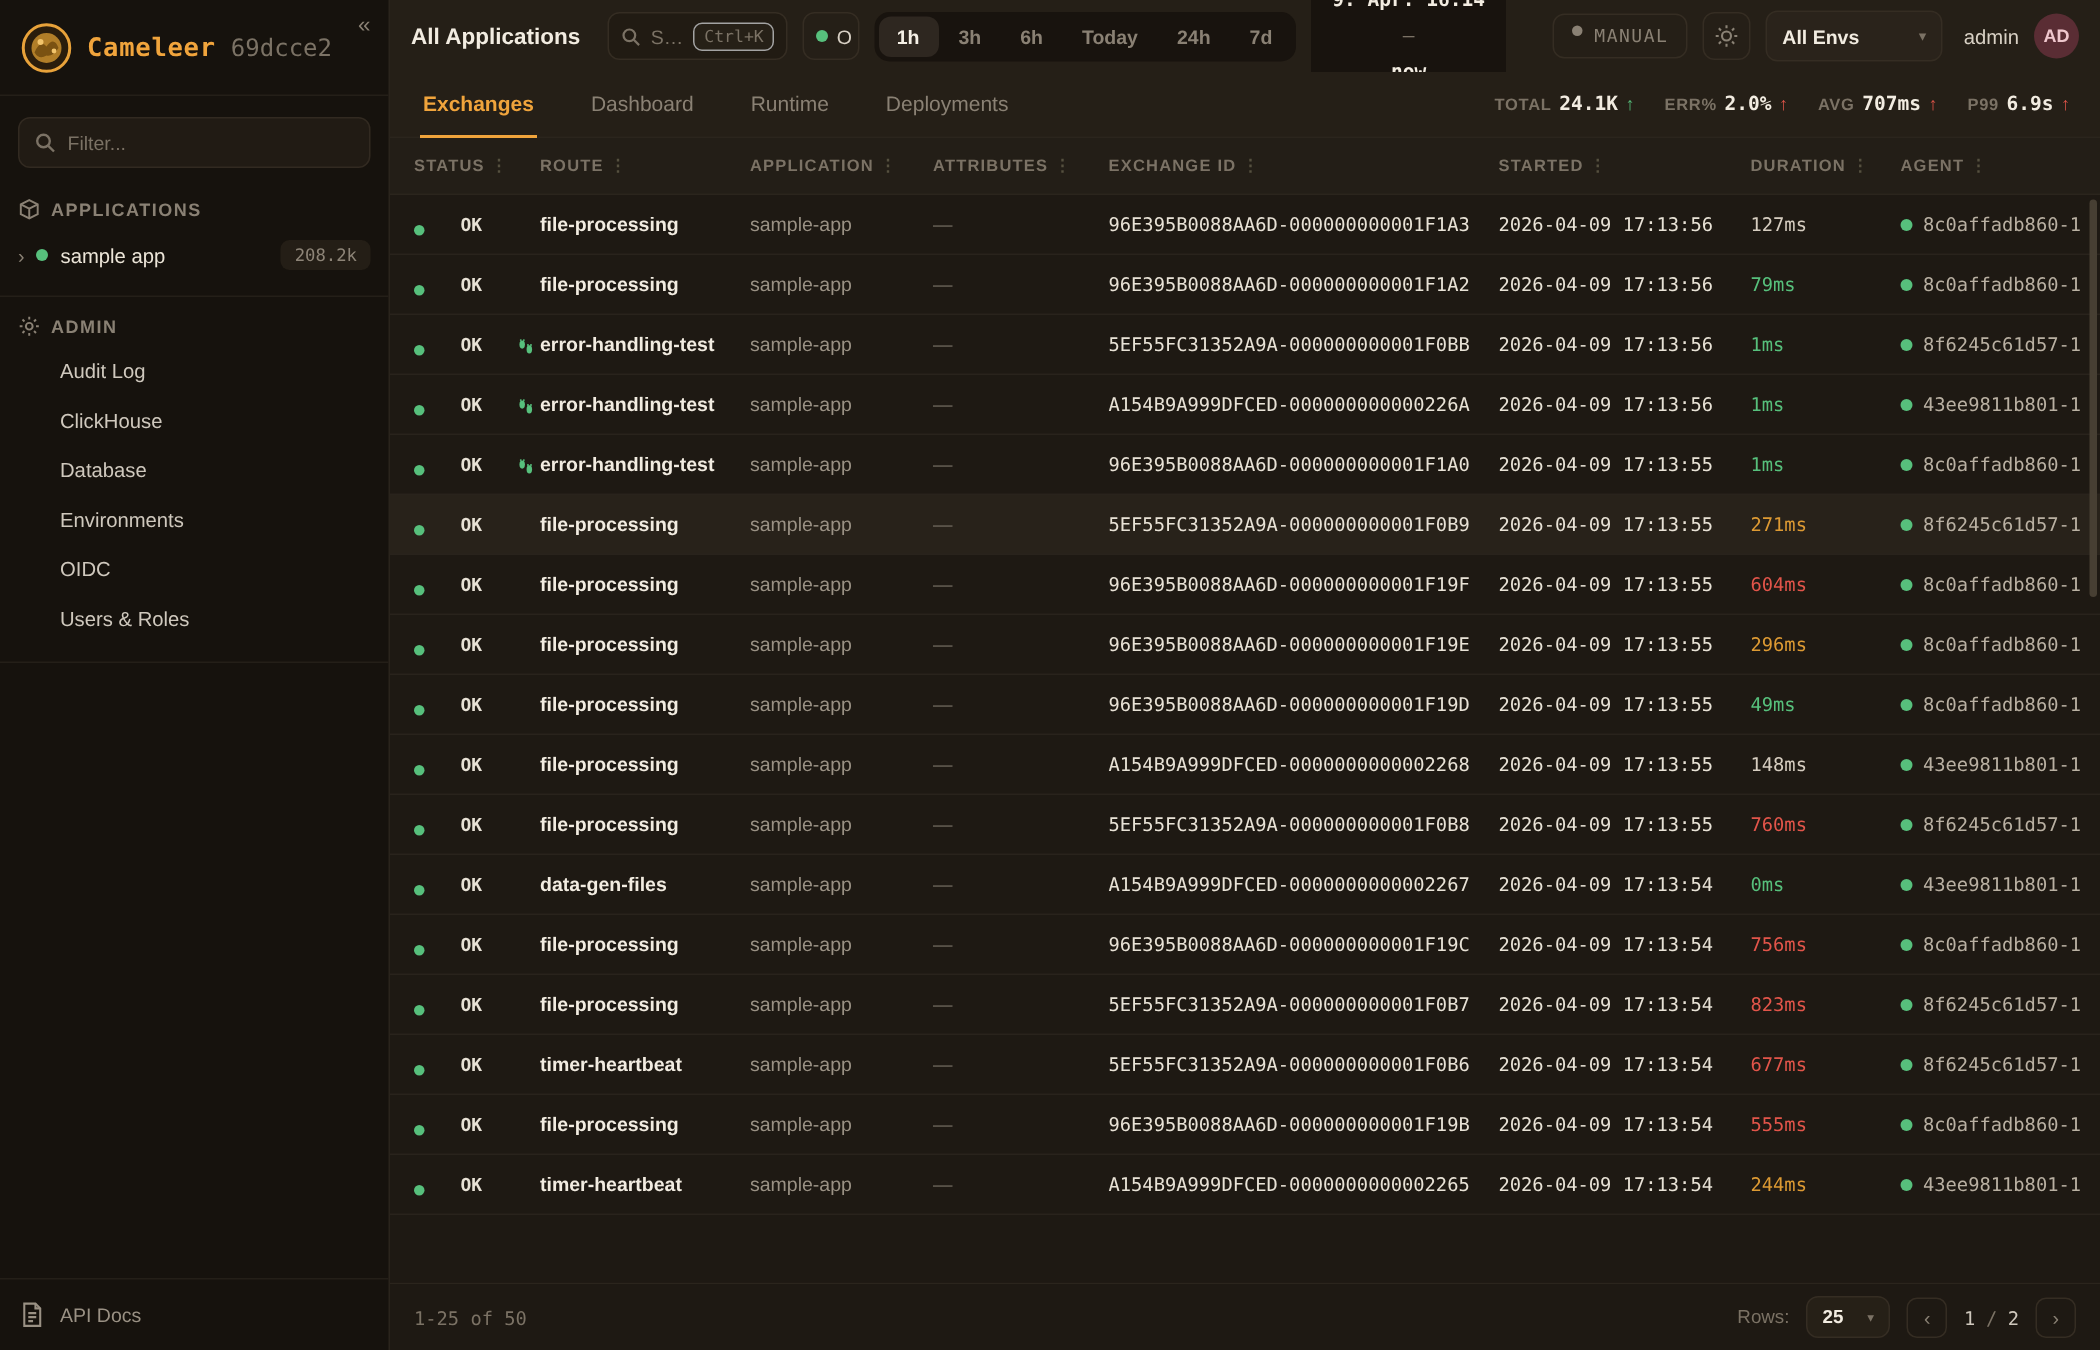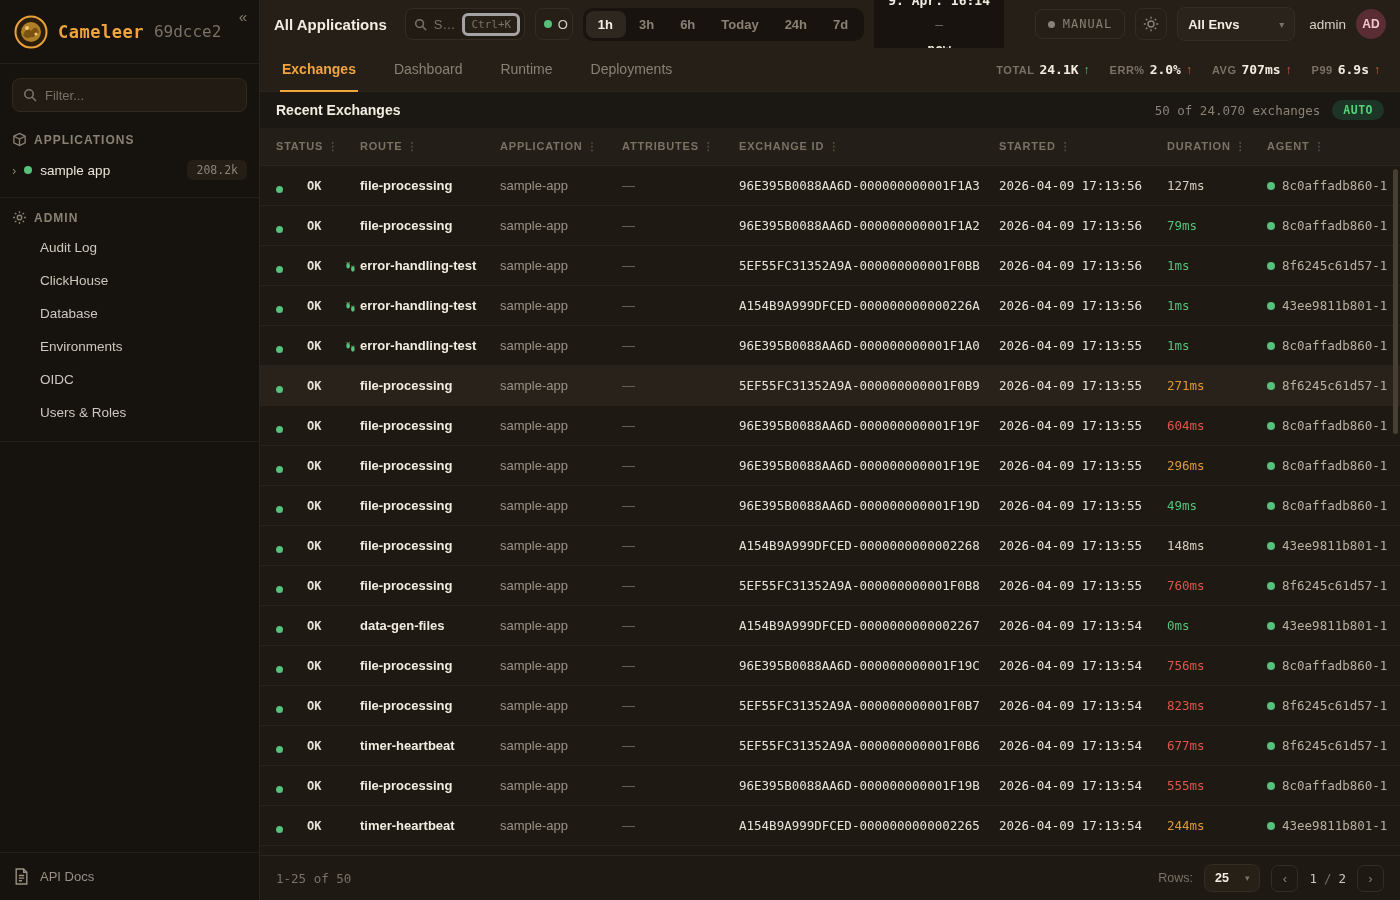--- a/index.html
+++ b/index.html
@@ -27,28 +27,28 @@
   .admin-item { padding:9px 12px 9px 40px; color:#cfc8bd; font-size:13.5px; cursor:pointer; }
   .api-docs { margin-top:auto; border-top:1px solid #241f18; padding:15px 14px; display:flex; align-items:center; gap:11px; color:#9a9184; cursor:pointer; }
   .icon { display:inline-flex; align-items:center; justify-content:center; flex-shrink:0; }
 
   
   .main { flex:1; display:flex; flex-direction:column; min-width:0; }
 
   .topbar { height:48px; background:#251f17; display:flex; align-items:center; padding:0 14px; gap:10px; flex-shrink:0; }
   .tb-title { font-size:15px; font-weight:bold; color:#f2ece1; margin-right:8px; white-space:nowrap; }
   .search-box { width:120px; height:32px; background:#211b13; border:1px solid #352d23; border-radius:8px; display:flex; align-items:center; gap:7px; padding:0 8px; color:#7b7265; cursor:text; }
-  .kbd { border:3px solid #a3a3a3; background:#262017; border-radius:6px; padding:2px 6px; font-family:"DejaVu Sans Mono", monospace; font-size:11px; color:#7b7265; white-space:nowrap; }
+  .kbd { border:1px solid #a3a3a3; background:#262017; border-radius:6px; padding:2px 6px; font-family:"DejaVu Sans Mono", monospace; font-size:11px; color:#7b7265; white-space:nowrap; }
   .status-pill { height:32px; width:38px; border:1px solid #352d23; border-radius:8px; display:flex; align-items:center; gap:6px; padding:0 8px; overflow:hidden; cursor:pointer; color:#d8d0c4; }
   .time-group { background:#18130e; border-radius:10px; padding:3px; display:flex; align-items:center; }
   .time-chip { padding:6px 13px; border-radius:8px; color:#8a8174; font-size:13px; font-weight:bold; cursor:pointer; white-space:nowrap; }
   .time-chip.active { background:#2e2720; color:#f5f0e6;padding-left:12px; }
   .date-display { background:#18130e; border-radius:10px; padding:8px 14px; display:flex; align-items:center; gap:9px; font-family:"DejaVu Sans Mono", monospace; font-size:13px; font-weight:bold; color:#f2ece1; white-space:nowrap; cursor:pointer;flex-direction:column; }
   .date-sep { color:#7b7265; font-weight:normal; }
-  .manual-btn { margin-left:auto; border:1px solid #352d23; border-radius:8px; padding:7px 12px; display:flex; align-items:center; gap:8px; color:#8a8174; font-family:"DejaVu Sans Mono", monospace; font-size:12px; letter-spacing:1px; cursor:pointer; white-space:nowrap; }
+  .manual-btn { margin-left:auto; border:1px solid #352d23; border-radius:8px; padding:7px 12px; display:flex; align-items:flex-start; gap:8px; color:#8a8174; font-family:"DejaVu Sans Mono", monospace; font-size:12px; letter-spacing:1px; cursor:pointer; white-space:nowrap; }
   .mdot { width:7px; height:7px; border-radius:50%; background:#8a8174; }
   .iconbtn { width:32px; height:32px; border:1px solid #352d23; border-radius:8px; display:flex; align-items:center; justify-content:center; cursor:pointer; color:#8a8275; }
   .env-select { background:#2a231b; border:1px solid #352d23; border-radius:8px; height:34px; width:118px; display:flex; align-items:center; padding:0 10px; cursor:pointer; }
   .env-label { font-weight:bold; color:#f2ece1; font-size:13px; }
   .env-caret { margin-left:auto; color:#7b7265; font-size:10px; }
   .user-name { color:#d8d0c4; font-size:13.5px; margin-left:4px; }
   .avatar { width:30px; height:30px; border-radius:50%; background:#5a2d34; color:#efc7cd; font-size:12px; font-weight:bold; display:flex; align-items:center; justify-content:center; cursor:pointer; }
 
   .tabsbar { height:44px; background:#251f17; border-bottom:1px solid #2b251d; display:flex; align-items:center; padding:0 20px; gap:34px; flex-shrink:0; }
   .tab { height:44px; display:flex; align-items:center; color:#8a8174; font-size:14px; cursor:pointer; border-bottom:2px solid transparent; padding:0 2px; }
@@ -252,27 +252,20 @@
             <span class="arrow" style="color: rgb(226, 85, 74);">↑</span>
           </span>
         <span class="stat">
             <span class="lbl">P99</span>
             <span class="val">6.9s</span>
             <span class="arrow" style="color: rgb(226, 85, 74);">↑</span>
           </span>
       </div>
     </div>
 
-    <div class="content-header">
-      <span class="ch-title">Recent Exchanges</span>
-      <span class="ch-right">
-        <span class="ch-summary">50 of 24.070 exchanges</span>
-        <span class="auto-badge">AUTO</span>
-      </span>
-    </div>
 
     <div class="table-head grid-cols">
       <span class="th"><span>STATUS</span><span class="sort">⋮</span></span>
       <span class="th"><span>ROUTE</span><span class="sort">⋮</span></span>
       <span class="th"><span>APPLICATION</span><span class="sort">⋮</span></span>
       <span class="th"><span>ATTRIBUTES</span><span class="sort">⋮</span></span>
       <span class="th"><span>EXCHANGE ID</span><span class="sort">⋮</span></span>
       <span class="th"><span>STARTED</span><span class="sort">⋮</span></span>
       <span class="th"><span>DURATION</span><span class="sort">⋮</span></span>
       <span class="th"><span>AGENT</span><span class="sort">⋮</span></span>

